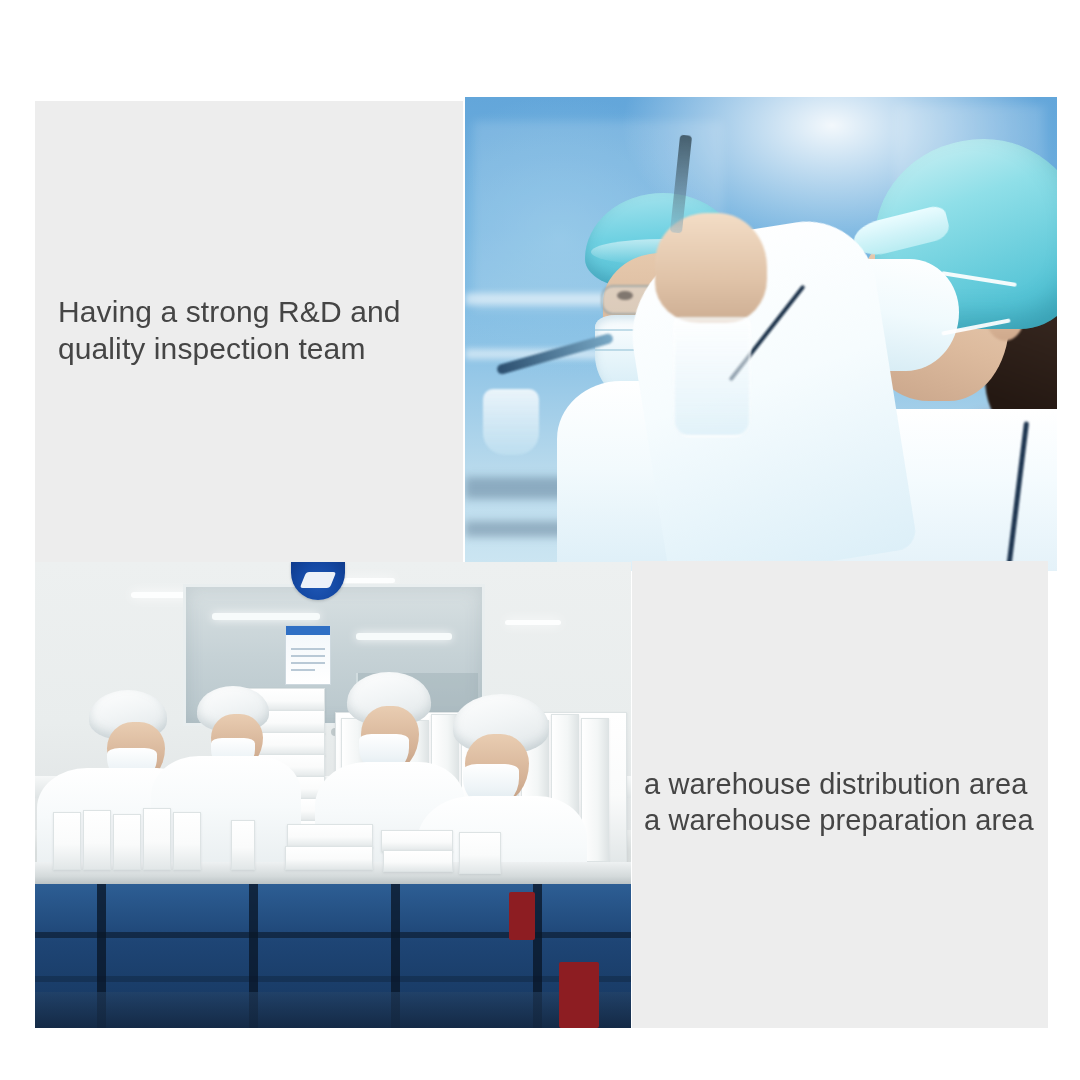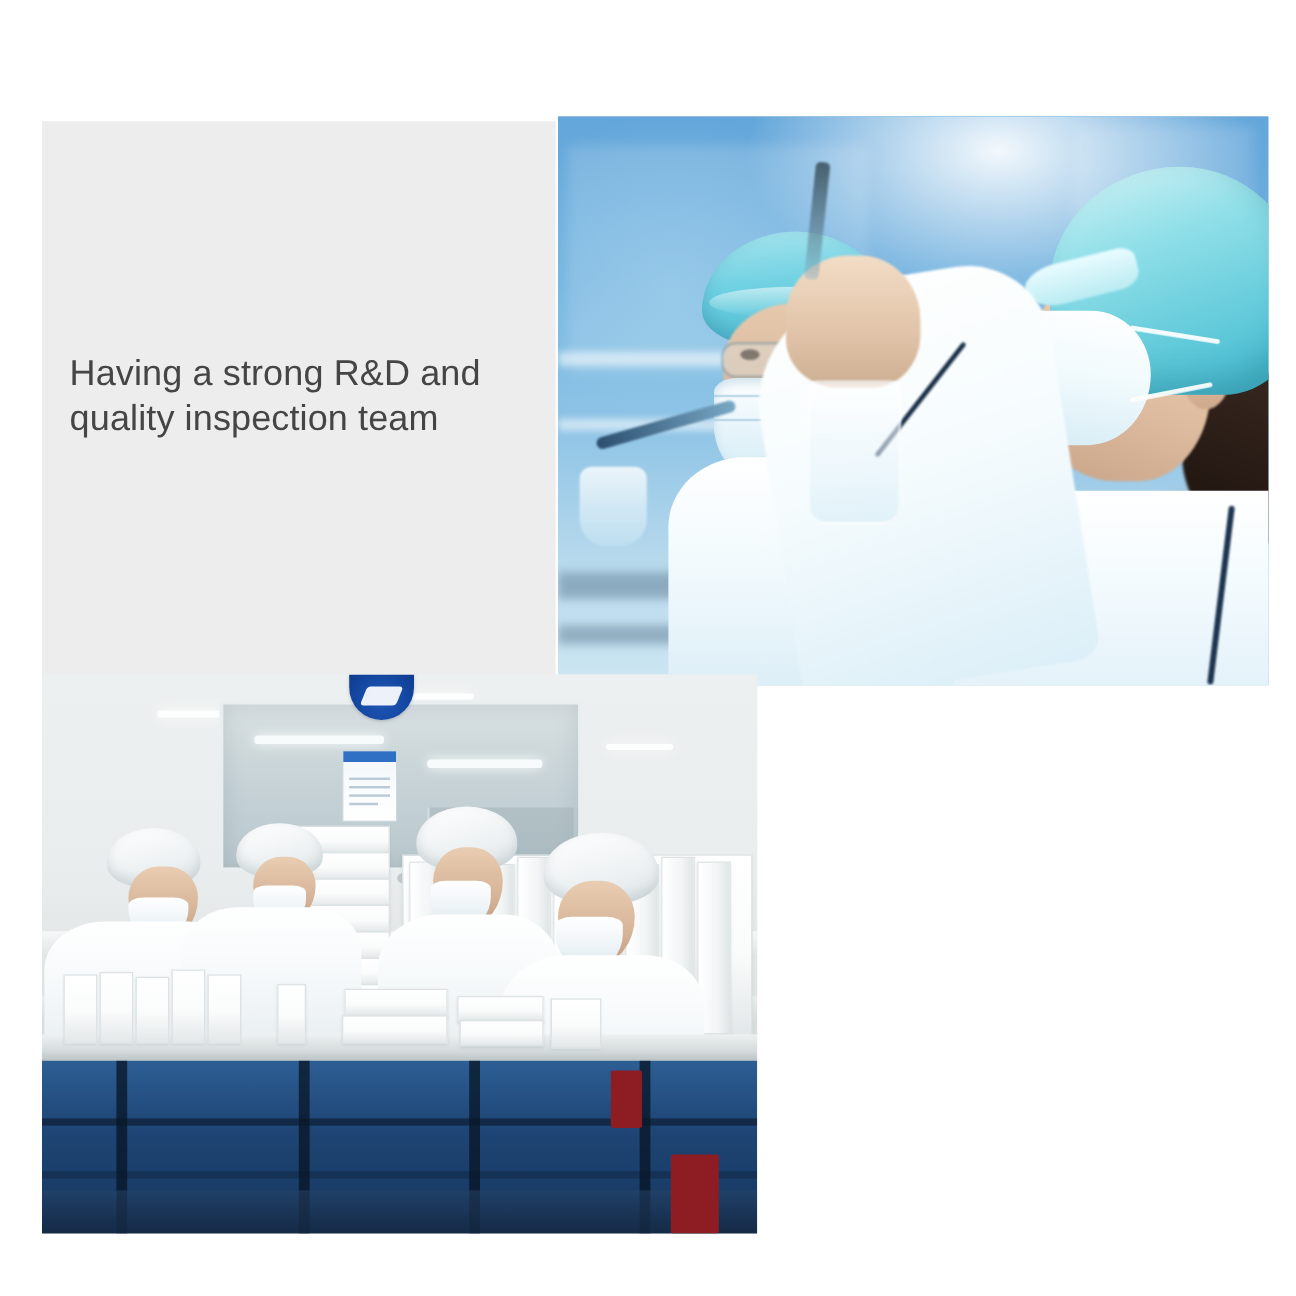--- a/index.html
+++ b/index.html
@@ -477,20 +477,24 @@
       <div class="hand"></div>
       <div class="vial"></div>
       <div class="beaker"></div>
       <div class="pipette"></div>
       <div class="flask-sm"></div>
     </div>
   </div>
 
   <div class="section-bottom">
 
+    <div class="panel-bottom-text">
+      <div class="caption-bottom">a warehouse distribution area
+a warehouse preparation area</div>
+    </div>
 
     <div class="photo-bottom">
       <div class="cr-bg"></div>
       <div class="cr-wall"></div>
 
       <div class="cr-ceiling-lamp" style="left:96px; top:30px;  width:70px; height:6px;"></div>
       <div class="cr-ceiling-lamp" style="left:300px;top:16px;  width:60px; height:5px;"></div>
       <div class="cr-ceiling-lamp" style="left:470px;top:58px;  width:56px; height:5px;"></div>
       <div class="cr-hang"></div>
 

